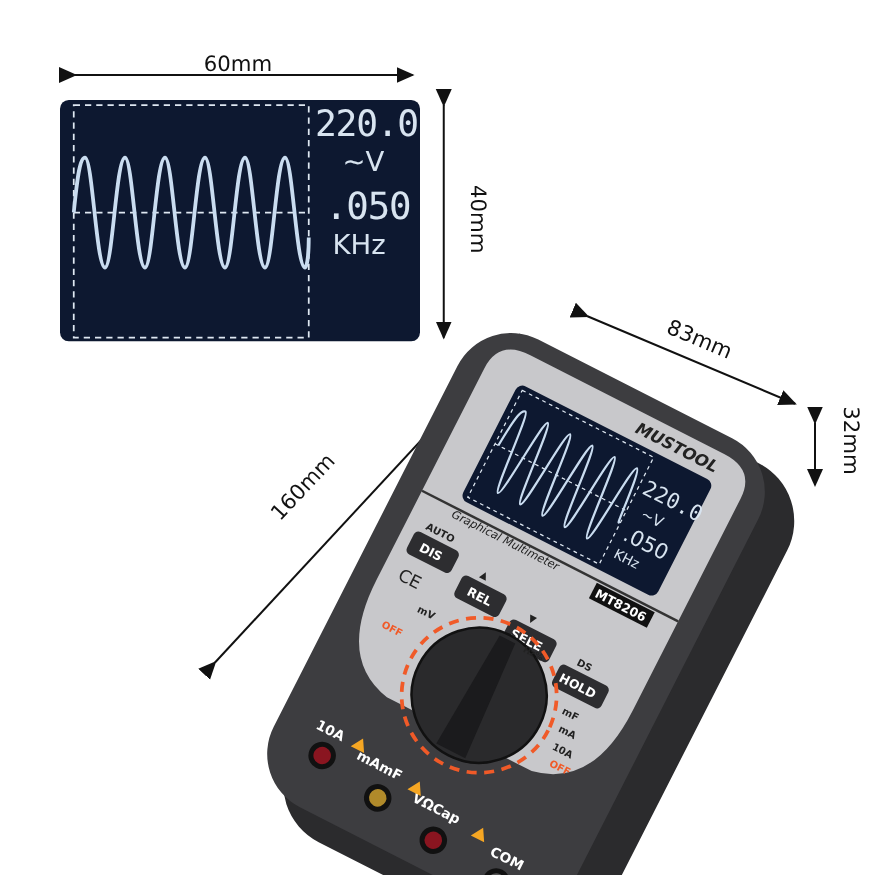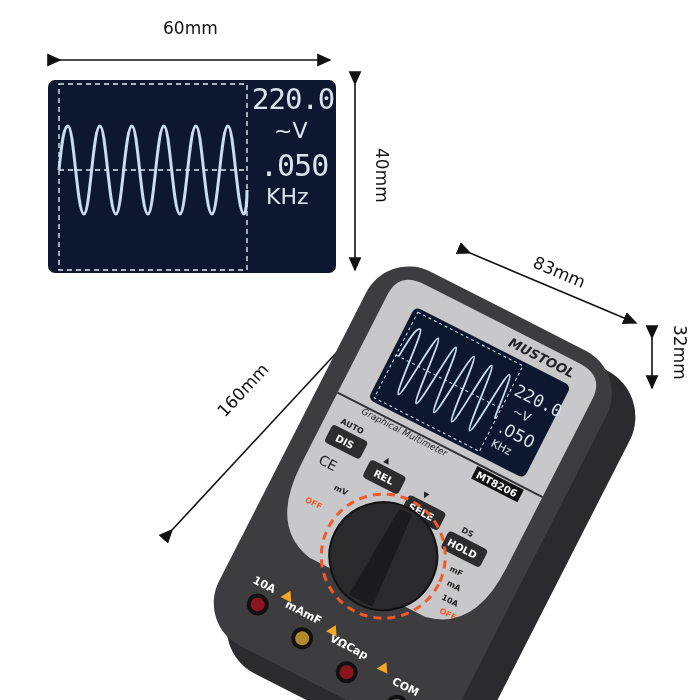--- a/index.html
+++ b/index.html
@@ -5,21 +5,21 @@
   html,body{margin:0;padding:0;background:#ffffff;}
   body{width:700px;height:700px;position:relative;overflow:hidden;font-family:"DejaVu Sans","Liberation Sans",sans-serif;}
   .abs{position:absolute;}
   .dim-label{font-size:17px;color:#111;font-family:"DejaVu Sans",sans-serif;}
   svg text{font-family:"DejaVu Sans",sans-serif;}
   .seg{font-family:"DejaVu Sans Mono","Liberation Mono",monospace;}
 </style>
 </head>
 <body>
 
-<div class="abs dim-label" style="left:163px;top:18px;">60mm</div>
+<div class="abs dim-label" style="left:163px;top:42px;">60mm</div>
 <svg class="abs" style="left:0;top:0;" width="700" height="700">
   <defs>
     <marker id="ah" markerWidth="10" markerHeight="10" refX="8" refY="5" orient="auto">
       <path d="M0,1 L9,5 L0,9 Z" fill="#111"></path>
     </marker>
   </defs>
 
   <line x1="60" y1="60" x2="330" y2="60" stroke="#111" stroke-width="1.6" marker-start="url(#ah)" marker-end="url(#ah)"></line>
 
   <line x1="355" y1="84" x2="355" y2="270" stroke="#111" stroke-width="1.6" marker-start="url(#ah)" marker-end="url(#ah)"></line>

